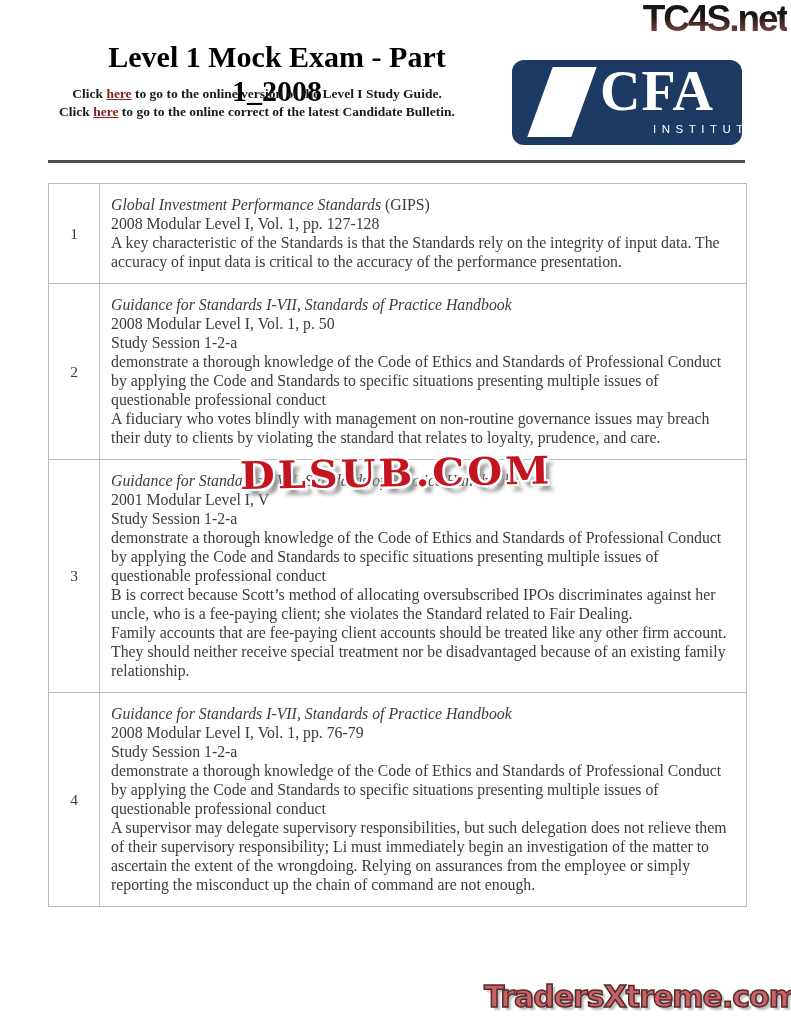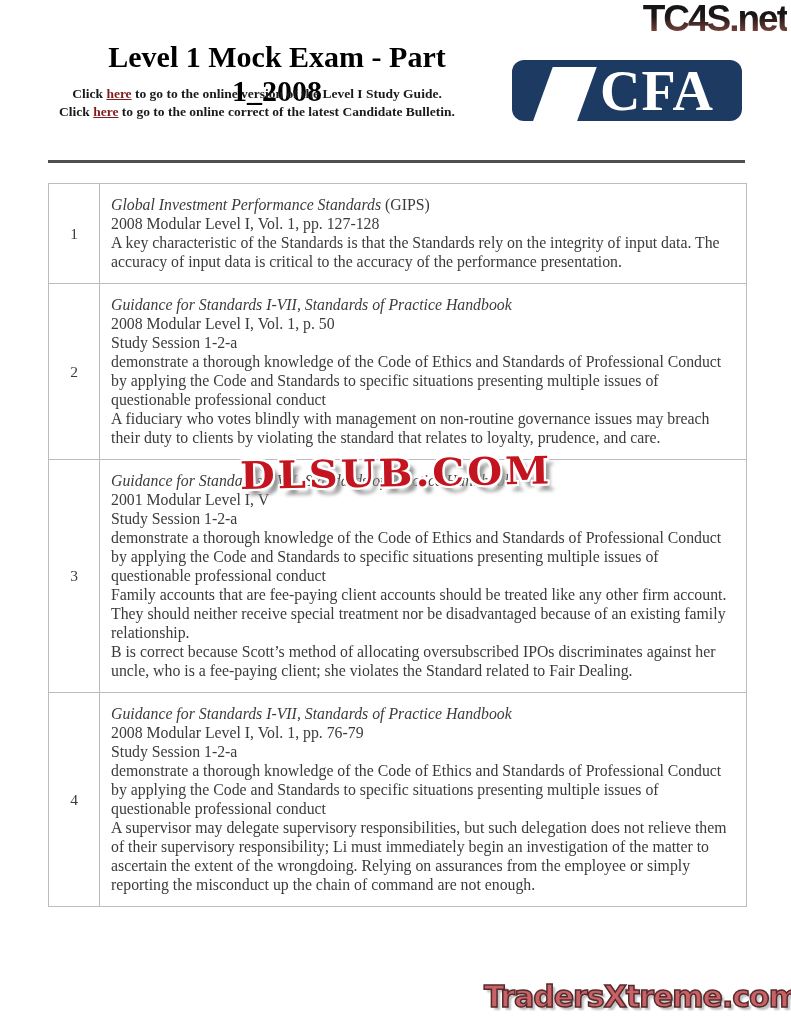--- a/index.html
+++ b/index.html
@@ -15,21 +15,21 @@
   }
 
   
   .doc-title{position:absolute;top:40px;left:77px;width:400px;text-align:center;
              font-weight:bold;font-size:30px;color:#000000;}
   .link-block{position:absolute;top:85px;left:27px;width:460px;text-align:center;
               font-weight:bold;font-size:13.5px;line-height:17.5px;color:#1a1a1a;}
   .link-block a{color:#7f1d1d;text-decoration:underline;cursor:pointer;}
 
   
-  .cfa{position:absolute;top:60px;left:512px;width:230px;height:61px;background:#1d3a63;
+  .cfa{position:absolute;top:60px;left:512px;width:230px;height:85px;background:#1d3a63;
        border-radius:12px;}
   .cfa-flag{position:absolute;left:28px;top:7px;width:44px;height:70px;background:#ffffff;
             transform:skewX(-20deg);}
   .cfa-big{position:absolute;left:88px;top:0px;font-family:"Liberation Serif",serif;
            font-weight:bold;font-size:56px;color:#ffffff;letter-spacing:1px;line-height:62px;
            text-shadow:3px 0 0 #1d3a63,-3px 0 0 #1d3a63,0 3px 0 #1d3a63,0 -3px 0 #1d3a63,
                        2px 2px 0 #1d3a63,-2px -2px 0 #1d3a63,2px -2px 0 #1d3a63,-2px 2px 0 #1d3a63;}
   .cfa-inst{position:absolute;left:105px;top:63px;font-family:"Liberation Sans",sans-serif;
             font-weight:normal;font-size:11.5px;letter-spacing:5.5px;color:#ffffff;margin-left:36px;}
 
@@ -104,22 +104,22 @@
     </div>
 
     <div class="t-row">
       <div class="num-cell">3</div>
       <div class="content-cell">
         <div class="watermark">DLSUB.COM</div>
         <div><span class="src">Guidance for Standards I-VII, Standards of Practice Handbook</span><span></span></div>
         <div>2001 Modular Level I, V</div>
         <div>Study Session 1-2-a</div>
         <div>demonstrate a thorough knowledge of the Code of Ethics and Standards of Professional Conduct by applying the Code and Standards to specific situations presenting multiple issues of questionable professional conduct</div>
+        <div>B is correct because Scott’s method of allocating oversubscribed IPOs discriminates against her uncle, who is a fee-paying client; she violates the Standard related to Fair Dealing.</div>
         <div>Family accounts that are fee-paying client accounts should be treated like any other firm account. They should neither receive special treatment nor be disadvantaged because of an existing family relationship.</div>
-        <div>B is correct because Scott’s method of allocating oversubscribed IPOs discriminates against her uncle, who is a fee-paying client; she violates the Standard related to Fair Dealing.</div>
       </div>
     </div>
 
     <div class="t-row">
       <div class="num-cell">4</div>
       <div class="content-cell">
         <div><span class="src">Guidance for Standards I-VII, Standards of Practice Handbook</span><span></span></div>
         <div>2008 Modular Level I, Vol. 1, pp. 76-79</div>
         <div>Study Session 1-2-a</div>
         <div>demonstrate a thorough knowledge of the Code of Ethics and Standards of Professional Conduct by applying the Code and Standards to specific situations presenting multiple issues of questionable professional conduct</div>

